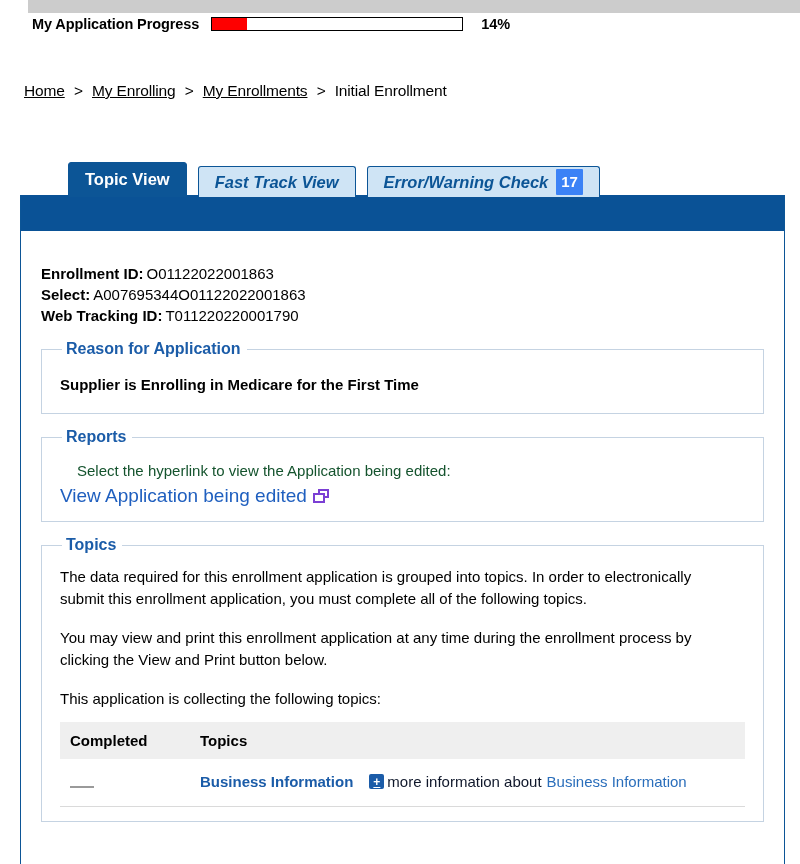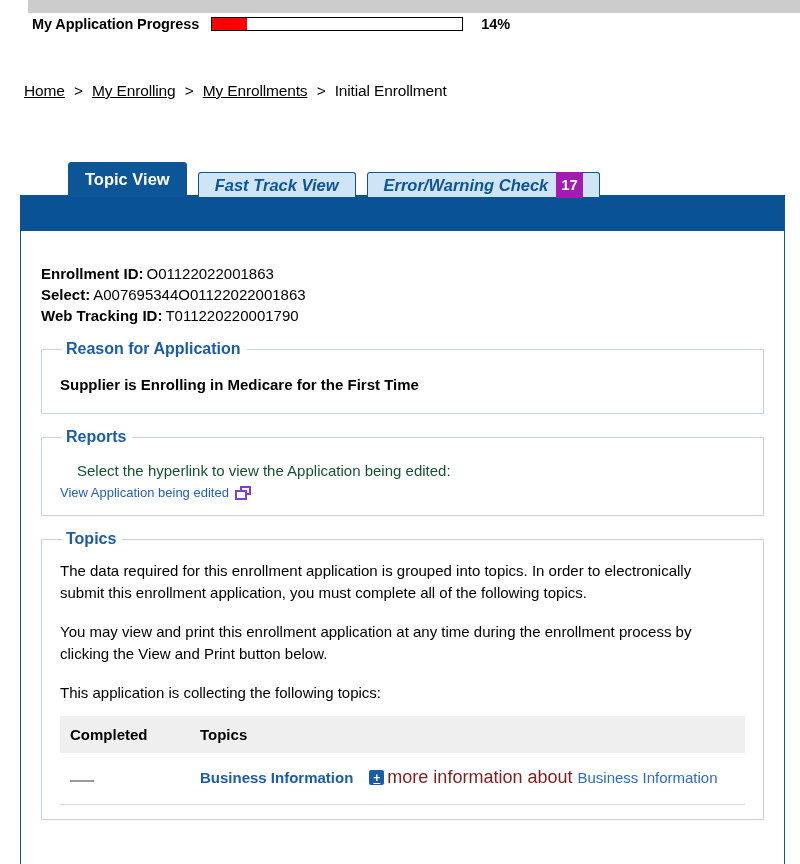--- a/index.html
+++ b/index.html
@@ -91,21 +91,21 @@
   .tabs {
     position: absolute;
     top: 162px;
     left: 68px;
     display: flex;
     align-items: flex-end;
     z-index: 3;
   }
   .tab {
     box-sizing: border-box;
-    height: 25px;
+    height: 31px;
     display: flex;
     align-items: center;
     justify-content: center;
     font-size: 16.5px;
     font-weight: bold;
     font-style: italic;
     white-space: nowrap;
     border-radius: 3px 3px 0 0;
     padding: 0 16px;
   }
@@ -118,21 +118,21 @@
   }
   .tab.inactive {
     background: #cfe4f5;
     color: #0c5596;
     border: 1px solid #0c5596;
     border-bottom: none;
     margin-left: 11px;
   }
   .tab-badge {
     display: inline-block;
-    background: #a21caf;
+    background: #3b82f6;
     color: #ffffff;
     font-style: normal;
     font-weight: bold;
     font-size: 15px;
     line-height: 18px;
     padding: 4px 5px;
     margin-left: 8px;
     border-radius: 1px;
   }
 
@@ -191,21 +191,21 @@
     color: #000;
     margin: 6px 0 6px 0;
   }
   .sec-text {
     font-size: 15px;
     color: #14532d;
     line-height: 21px;
     margin: 2px 17px;
   }
   .sec-link {
-    font-size: 13px;
+    font-size: 19px;
     color: #1f5fbf;
     text-decoration: none;
     display: inline-flex;
     align-items: center;
     gap: 6px;
     margin-top: 2px;
   }
 
   
   .newwin-icon {
@@ -292,22 +292,22 @@
     border-radius: 2px;
     font-size: 12px;
     font-weight: bold;
     line-height: 1;
     margin: 0 3px 0 16px;
     vertical-align: middle;
     position: relative;
     top: -1px;
   }
   .more-info-text {
-    color: #7f1d1d;
-    font-size: 18px;
+    color: #0f172a;
+    font-size: 15px;
     text-decoration: none;
   }
   .more-info-topic {
     color: #2a6ebb;
     font-size: 15px;
     text-decoration: none;
     margin-left: 5px;
   }
 </style>
 </head>

